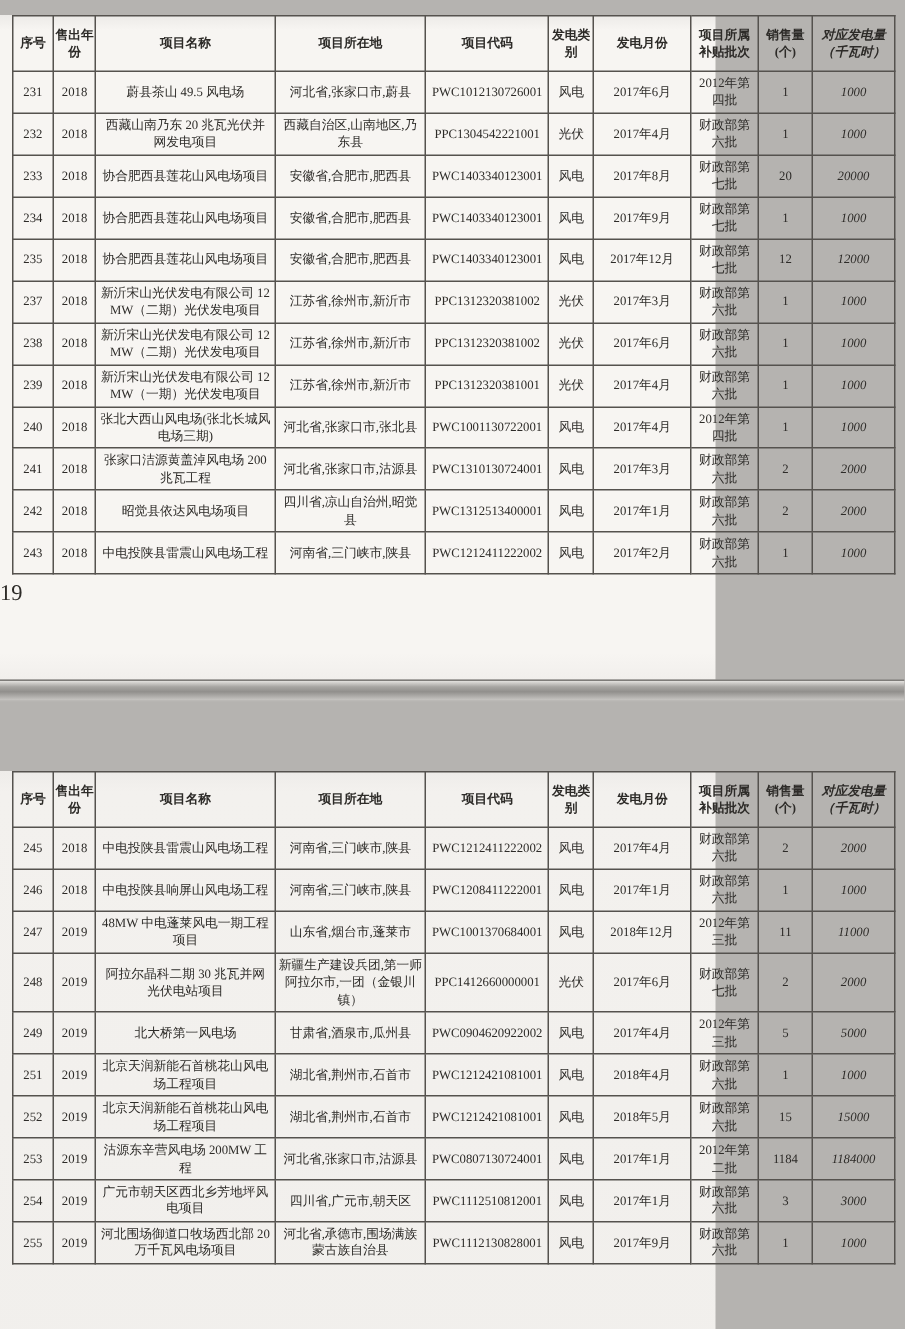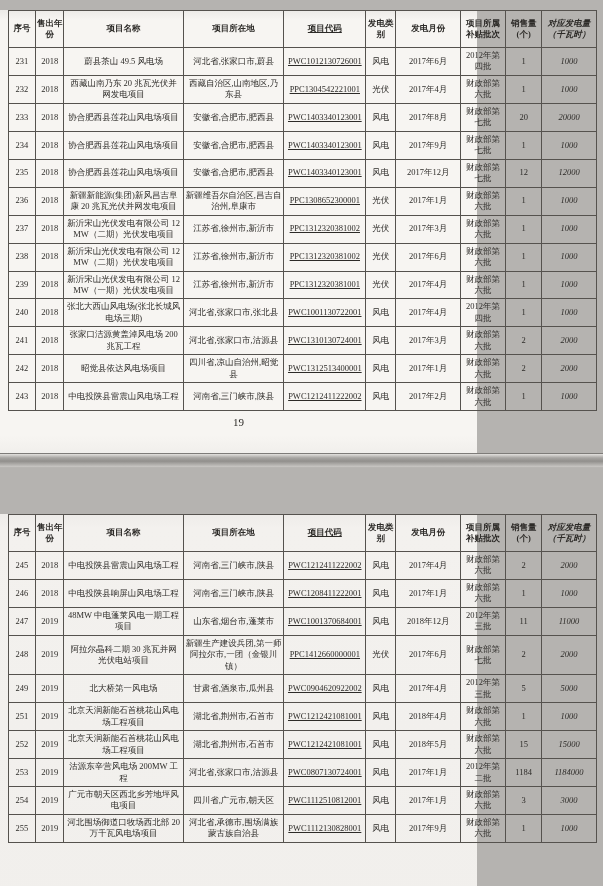--- a/index.html
+++ b/index.html
@@ -57,29 +57,29 @@
   table.reg th {
     font-weight: bold;
     padding: 3px 1px;
     height: 30px;
   }
   table.reg td { height: 22px; }
   .c0 { width: 4.3%; }
   .c1 { width: 4.6%; }
   .c2 { width: 20.8%; margin-left: 29px; }
   .c3 { width: 17.5%; }
-  .c4 { width: 14.1%; text-decoration: underline; }
+  .c4 { width: 14.1%; }
   .c5 { width: 4.9%; }
   .c6 { width: 11.0%; }
   .c7 { width: 7.6%; }
   .c8 { width: 5.9%; margin-left: 32px; }
   .c9 { width: 9.3%; font-style: italic; }
   .page-number {
-    text-align: center;
-    font-size: 11px;
+    text-align: left;
+    font-size: 15px;
     color: #2d2b28;
     margin-top: 5px;
   }
 </style>
 </head>
 <body>
 
 <div class="sheet">
 
   <div class="page page-1">
@@ -153,32 +153,20 @@
             <td class="c2">协合肥西县莲花山风电场项目</td>
             <td class="c3">安徽省,合肥市,肥西县</td>
             <td class="c4">PWC1403340123001</td>
             <td class="c5">风电</td>
             <td class="c6">2017年12月</td>
             <td class="c7">财政部第七批</td>
             <td class="c8">12</td>
             <td class="c9">12000</td>
           </tr>
           <tr>
-            <td class="c0">236</td>
-            <td class="c1">2018</td>
-            <td class="c2">新疆新能源(集团)新风昌吉阜康 20 兆瓦光伏并网发电项目</td>
-            <td class="c3">新疆维吾尔自治区,昌吉自治州,阜康市</td>
-            <td class="c4">PPC1308652300001</td>
-            <td class="c5">光伏</td>
-            <td class="c6">2017年1月</td>
-            <td class="c7">财政部第六批</td>
-            <td class="c8">1</td>
-            <td class="c9">1000</td>
-          </tr>
-          <tr>
             <td class="c0">237</td>
             <td class="c1">2018</td>
             <td class="c2">新沂宋山光伏发电有限公司 12MW（二期）光伏发电项目</td>
             <td class="c3">江苏省,徐州市,新沂市</td>
             <td class="c4">PPC1312320381002</td>
             <td class="c5">光伏</td>
             <td class="c6">2017年3月</td>
             <td class="c7">财政部第六批</td>
             <td class="c8">1</td>
             <td class="c9">1000</td>

